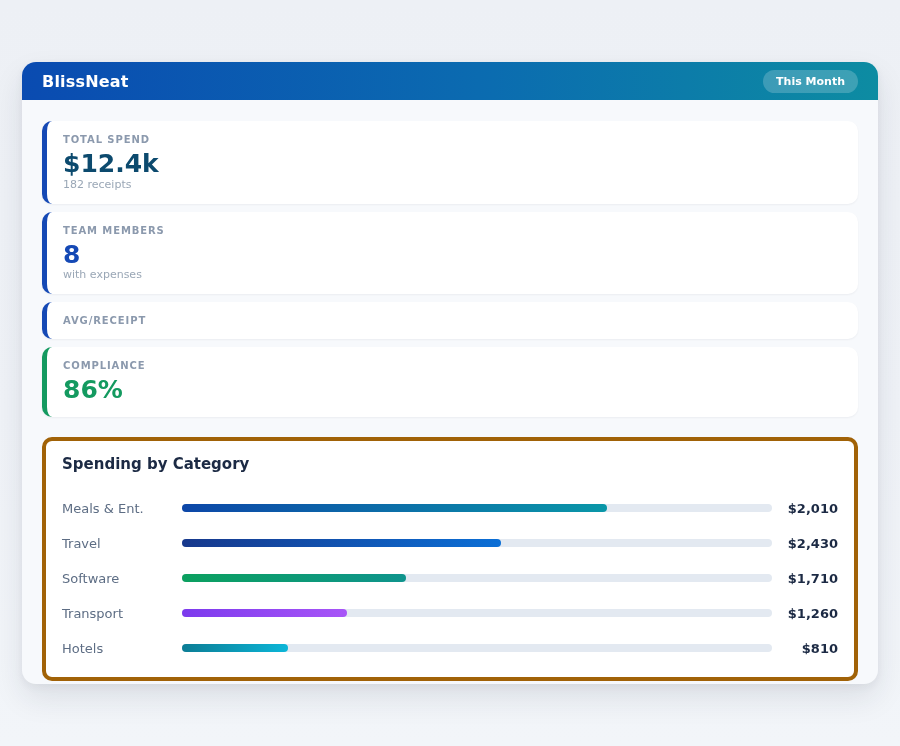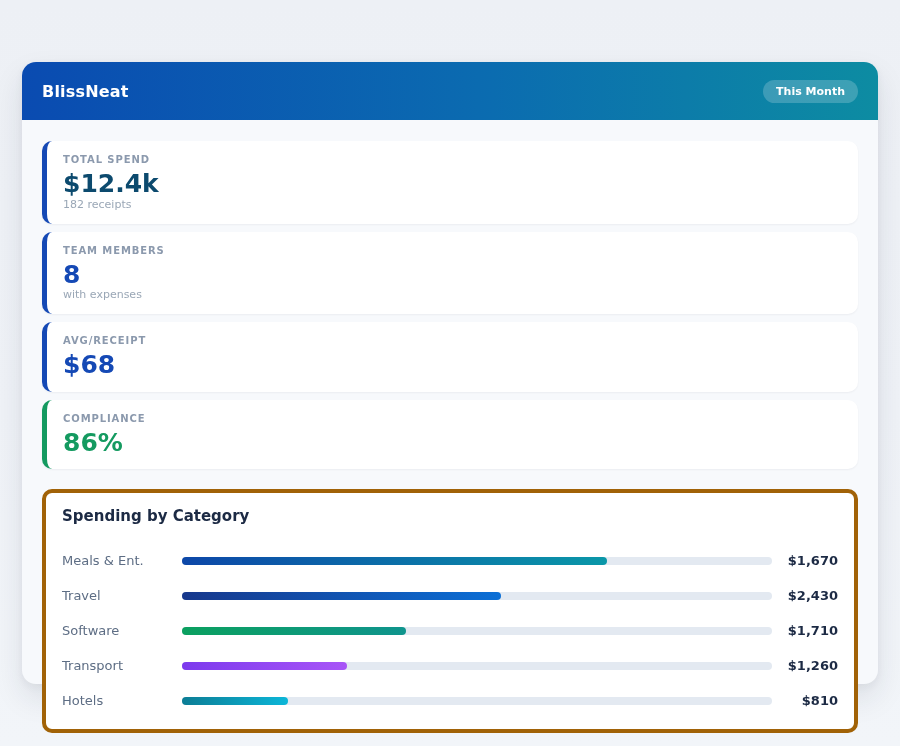--- a/index.html
+++ b/index.html
@@ -12,21 +12,21 @@
 
   .app {
     position: absolute; left: 22px; top: 62px;
     width: 856px; height: 622px;
     background: #f7f9fc;
     border-radius: 14px;
     box-shadow: 0 14px 30px rgba(30, 41, 59, 0.10), 0 3px 8px rgba(30, 41, 59, 0.05);
   }
 
   .header {
-    height: 58px;
+    height: 38px;
     border-radius: 14px 14px 0 0;
     background: linear-gradient(90deg, #0a4bb1 0%, #0b6cb0 55%, #0d8ca2 100%);
     display: flex; align-items: center; justify-content: space-between;
     padding: 0 20px;
   }
   .app-title { color: #ffffff; font-size: 16px; font-weight: bold; letter-spacing: 0.2px; }
   .badge {
     background: rgba(255, 255, 255, 0.20);
     color: #ffffff; font-size: 11px; font-weight: bold;
     padding: 5px 13px; border-radius: 999px;
@@ -78,40 +78,39 @@
   </div>
 
   <div class="stat-card" style="border-left-color: rgb(21, 73, 181);">
     <div class="stat-label">TEAM MEMBERS</div>
     <div class="stat-value" style="color: rgb(21, 73, 181);">8</div>
     <div class="stat-sub">with expenses</div>
   </div>
 
   <div class="stat-card" style="border-left-color: rgb(21, 73, 181);">
     <div class="stat-label">AVG/RECEIPT</div>
-    <div class="stat-value" style="color: rgb(21, 73, 181);">$68</div>
 
   </div>
 
   <div class="stat-card" style="border-left-color: rgb(20, 154, 96);">
     <div class="stat-label">COMPLIANCE</div>
     <div class="stat-value" style="color: rgb(20, 154, 96);">86%</div>
 
   </div>
 </div>
 
   <div class="panel">
     <div class="panel-title">Spending by Category</div>
     <div class="chart-rows">
   <div class="row">
     <div class="row-label">Meals &amp; Ent.</div>
     <div class="track" style="background: rgb(227, 233, 241);">
       <div class="fill" style="width: 72%; background: linear-gradient(90deg, rgb(13, 71, 168), rgb(10, 151, 168));"></div>
     </div>
-    <div class="row-value">$1,670</div>
+    <div class="row-value">$2,010</div>
   </div>
 
   <div class="row">
     <div class="row-label">Travel</div>
     <div class="track" style="background: rgb(227, 233, 241);">
       <div class="fill" style="width: 54%; background: linear-gradient(90deg, rgb(23, 56, 140), rgb(11, 111, 214));"></div>
     </div>
     <div class="row-value">$2,430</div>
   </div>
 

